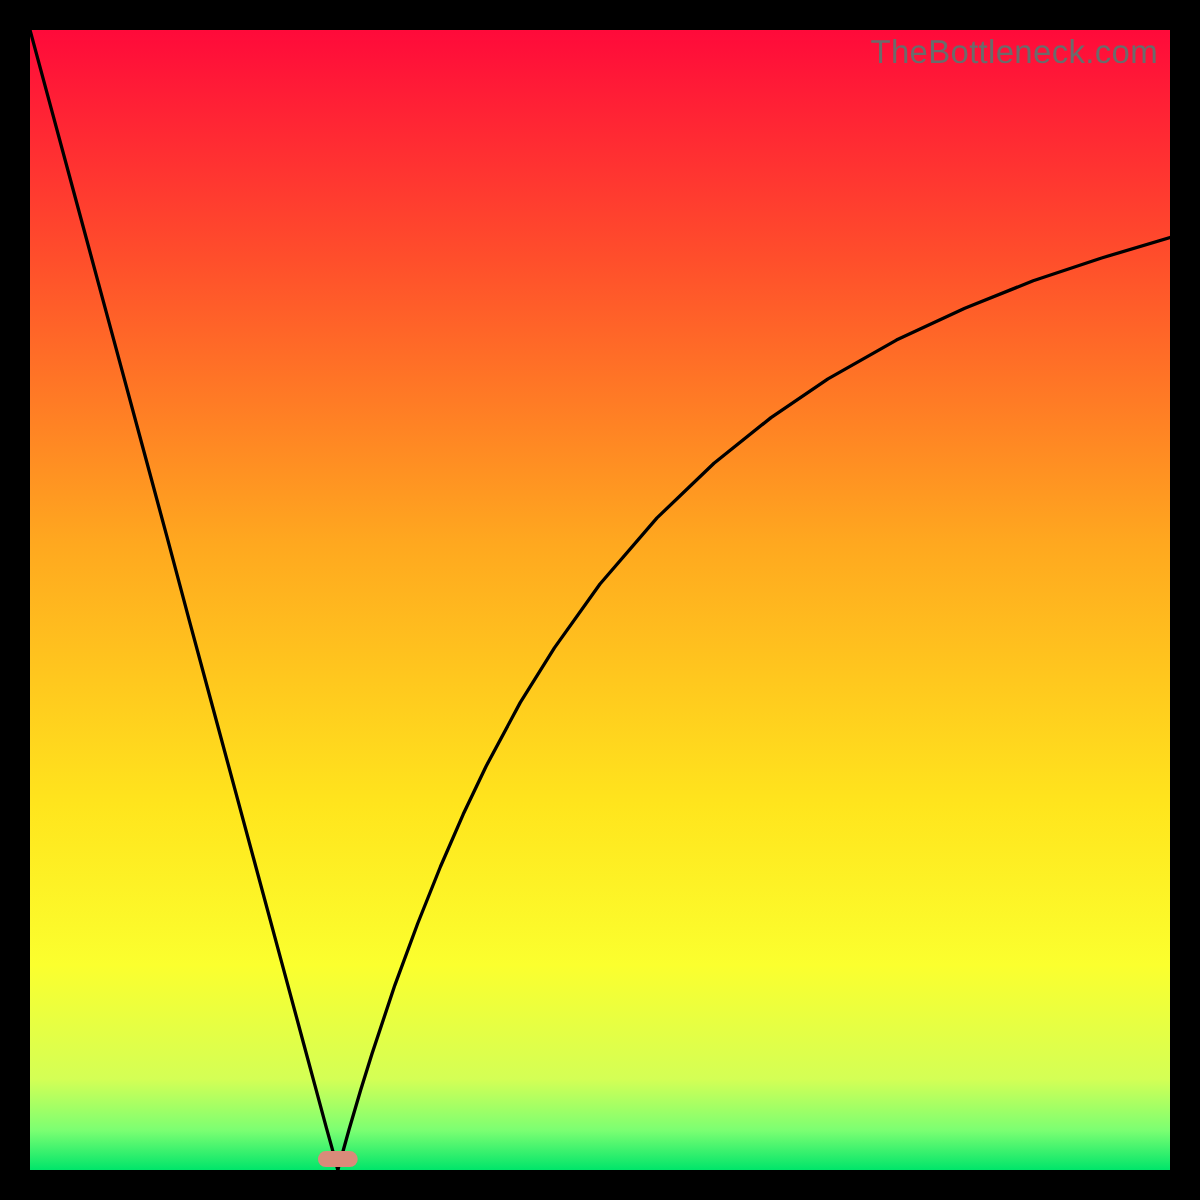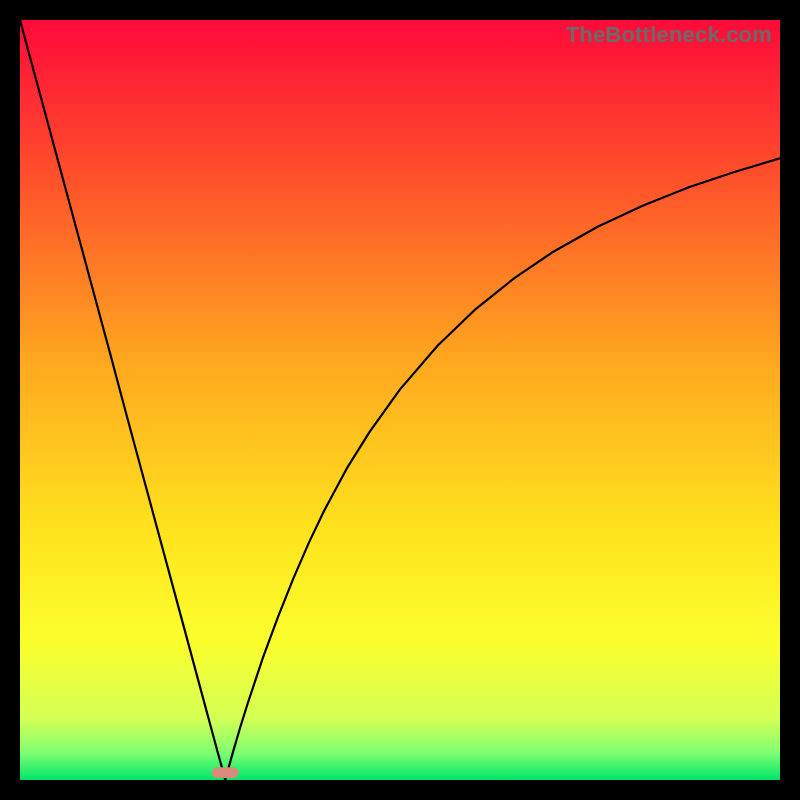--- a/index.html
+++ b/index.html
@@ -25,21 +25,21 @@
     top: 0;
     width: 760px;
     height: 760px;
   }
   .watermark {
     position: absolute;
     top: 2px;
     right: 8px;
     color: #6b6b6b;
     font-size: 22px;
-    font-weight: 700;
+    font-weight: 400;
     letter-spacing: 0.2px;
     z-index: 10;
   }
   svg {
     display: block;
   }
 </style>
 </head>
 <body>
 

